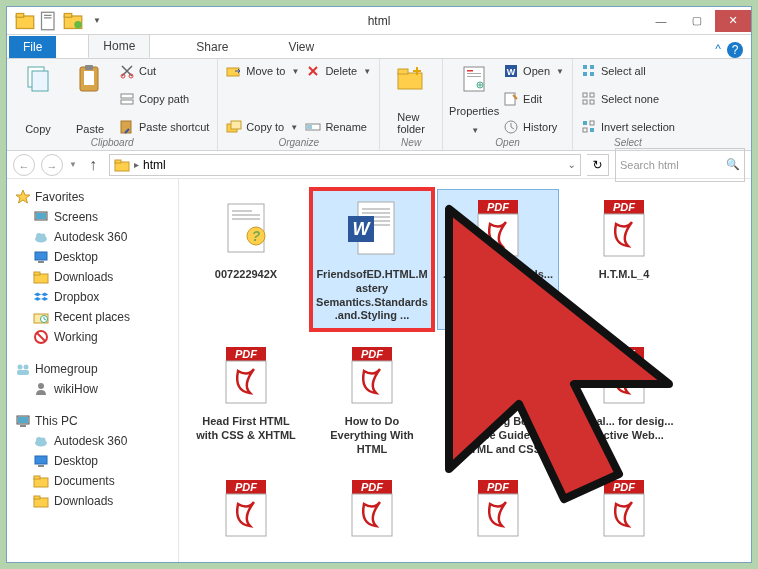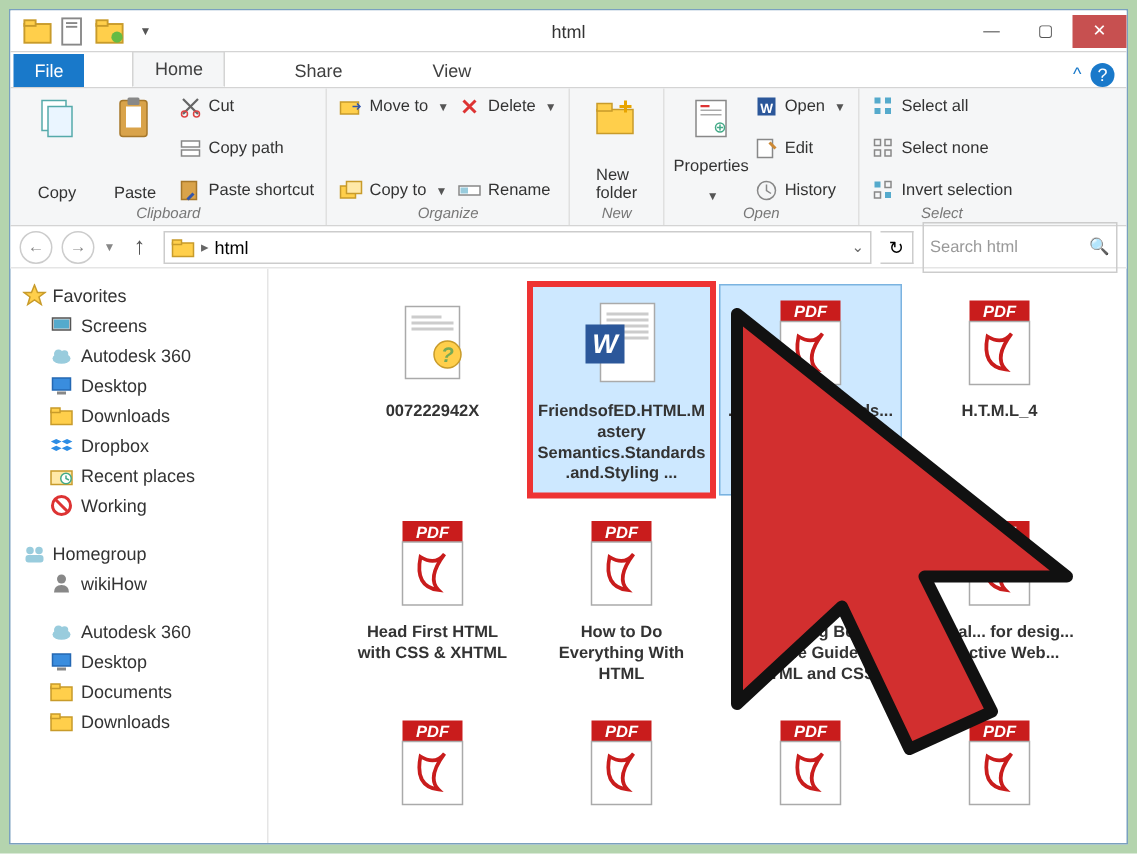--- a/index.html
+++ b/index.html
@@ -33,21 +33,21 @@
 
 .addrbar { height: 28px; display: flex; align-items: center; gap: 6px; padding: 2px 6px; background: #fff; border-bottom: 1px solid #e5e5e5; }
 .nav-btn { width: 22px; height: 22px; border: 1px solid #ccc; border-radius: 11px; display: flex; align-items: center; justify-content: center; font-size: 11px; color: #888; cursor: pointer; }
 .up-btn { width: 20px; height: 20px; display: flex; align-items: center; justify-content: center; color: #555; cursor: pointer; }
 .addr { flex: 1; border: 1px solid #ccc; height: 22px; display: flex; align-items: center; padding: 0 4px; font-size: 12px; gap: 4px; }
 .addr .fold-icon { width: 16px; height: 16px; }
 .addr-dd { margin-left: auto; color: #666; font-size: 10px; }
 .refresh { width: 22px; height: 22px; border: 1px solid #ccc; border-left: none; display: flex; align-items: center; justify-content: center; font-size: 12px; }
 .search { width: 130px; border: 1px solid #ccc; height: 34px; display: flex; align-items: center; padding: 0 4px; font-size: 11px; color: #999; gap: 4px; }
 
-.body { flex: 1; display: flex; overflow: hidden; gap: 42px; }
+.body { flex: 1; display: flex; overflow: hidden; }
 .nav-pane { width: 172px; border-right: 1px solid #e5e5e5; overflow-y: auto; padding: 8px 4px; font-size: 12px; }
 .nav-section { margin-bottom: 12px; }
 .nav-head { display: flex; align-items: center; gap: 4px; font-size: 12px; color: #333; padding: 2px 4px; cursor: pointer; }
 .nav-item { display: flex; align-items: center; gap: 5px; padding: 2px 4px 2px 22px; cursor: pointer; color: #333; }
 .ni-icon { width: 16px; height: 16px; flex-shrink: 0; }
 
 .content { flex: 1; overflow: auto; padding: 10px 6px; position: relative; }
 .grid { display: flex; flex-wrap: wrap; gap: 6px 4px; align-content: flex-start; }
 .item { width: 122px; display: flex; flex-direction: column; align-items: center; padding: 6px 4px; font-size: 11px; text-align: center; cursor: pointer; border: 1px solid transparent; }
 .item.selected { background: #cde8ff; border: 1px solid #7bb3e0; }
@@ -387,20 +387,28 @@
             <div class="nav-item">
               <svg class="ni-icon" viewBox="0 0 16 16">
                 <circle cx="8" cy="5" r="3" fill="#888"></circle>
                 <path d="M3 14 Q3 9 8 9 Q13 9 13 14 Z" fill="#888"></path>
               </svg>
               <span>wikiHow</span>
             </div>
           </div>
       </div>
       <div class="nav-section">
+        <div class="nav-head">
+          <svg class="ni-icon" viewBox="0 0 16 16">
+              <rect x="2" y="3" width="12" height="8" fill="#ddd" stroke="#555"></rect>
+              <rect x="3" y="4" width="10" height="6" fill="#5ac"></rect>
+              <rect x="5" y="12" width="6" height="2" fill="#888"></rect>
+            </svg>
+          <span>This PC</span>
+        </div>
         <div id="pc-items">
             <div class="nav-item">
               <svg class="ni-icon" viewBox="0 0 16 16">
                 <ellipse cx="8" cy="10" rx="6" ry="3.5" fill="#9cd"></ellipse>
                 <circle cx="6" cy="7" r="3" fill="#9cd"></circle>
                 <circle cx="10" cy="7" r="2.5" fill="#9cd"></circle>
               </svg>
               <span>Autodesk 360</span>
             </div>
             <div class="nav-item">

